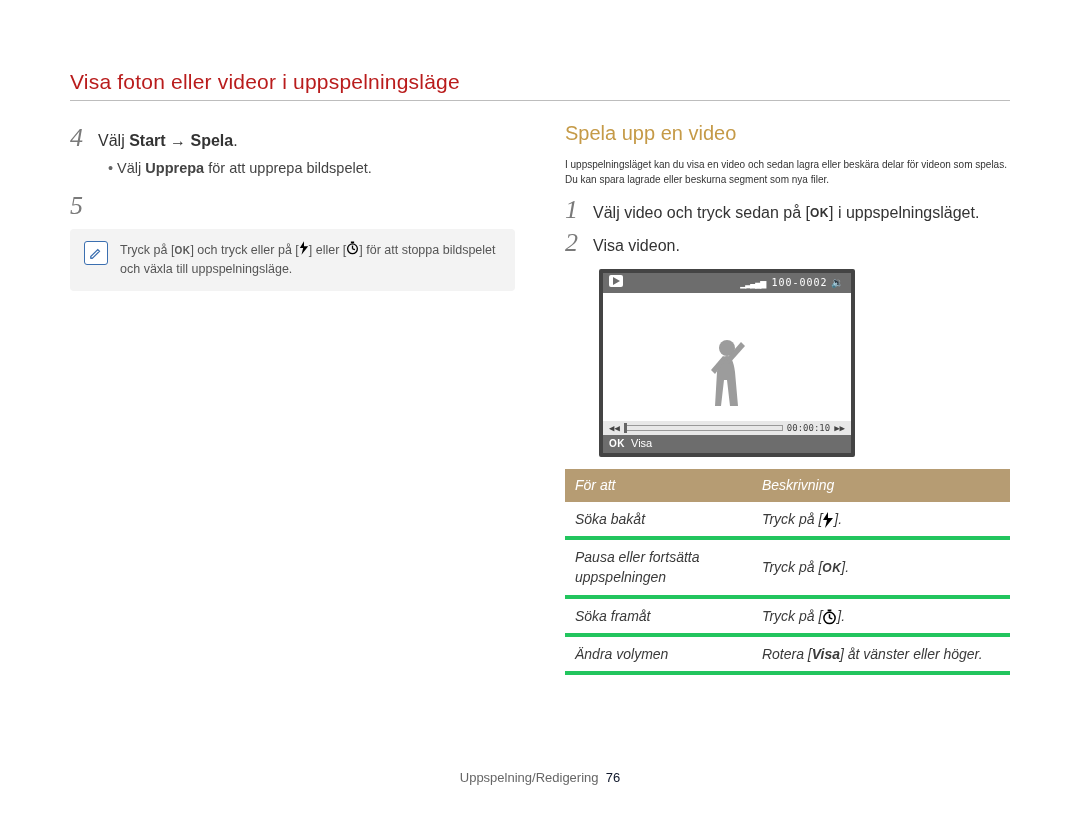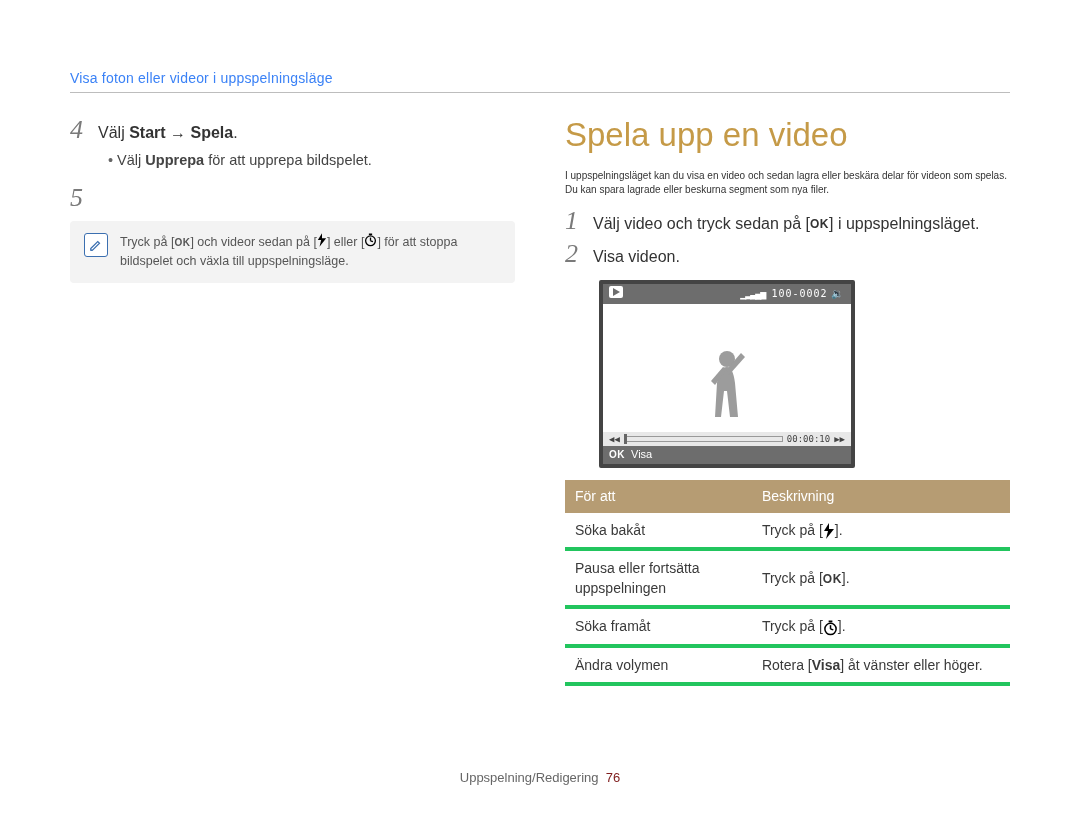--- a/index.html
+++ b/index.html
@@ -13,22 +13,22 @@
     box-sizing: border-box;
   }
   .page {
     padding: 70px 70px 30px 70px;
     box-sizing: border-box;
     height: 100%;
     display: flex;
     flex-direction: column;
   }
   .header-title {
-    font-size: 14px;
-    color: #3b82f6;
+    font-size: 21px;
+    color: #b91c1c;
     font-weight: 300;
     margin-bottom: 6px;
     letter-spacing: 0.2px;
   }
   .hr {
     border: none;
     border-top: 1px solid #bdbdbd;
     margin: 0 0 18px 0;
   }
   .columns {
@@ -103,21 +103,21 @@
     flex-shrink: 0;
     background: #fff;
   }
   .note-icon svg { width: 14px; height: 14px; }
   .note-text {
     font-size: 12.5px;
     color: #555;
   }
   .section-heading {
     color: #c59a47;
-    font-size: 33px;
+    font-size: 20px;
     font-weight: 400;
     margin-bottom: 10px;
     margin-top: 0;
   }
   .intro {
     font-size: 10px;
     color: #333;
     margin-bottom: 10px;
   }
   
@@ -185,20 +185,21 @@
     left:-1px; top:-3px;
     width:3px; height:10px;
     background:#666;
   }
   
   table.desc {
     width: 100%;
     border-collapse: collapse;
     font-size: 14px;
     margin-top: 0;
+    font-style: italic;
   }
   table.desc th {
     background: #b69c73;
     color: #fff;
     font-weight: 400;
     text-align: left;
     padding: 6px 10px;
     font-size: 14px;
   }
   table.desc td {
@@ -210,21 +211,21 @@
   .icon-inline {
     display:inline-flex;
     vertical-align:middle;
   }
   .footer {
     text-align: center;
     font-size: 13px;
     color: #666;
     padding-top: 40px;
   }
-  .footer-num { color: #7f1d1d; }
+  .footer-num { color: #0f172a; }
   .glyph {
     display:inline-block;
     vertical-align:middle;
   }
 </style>
 </head>
 <body>
 
 <svg width="0" height="0" style="position:absolute">
   <defs>
@@ -282,21 +283,21 @@
         <span class="step-num">5</span>
       </div>
 
       <div class="note-box">
         <div class="note-icon">
           <svg viewBox="0 0 16 16">
               <use href="#svg-pencil"></use>
             </svg>
         </div>
         <div class="note-text">
-          <span>Tryck på [</span><span class="ok-badge" style="font-size:10px">OK</span><span>] och videor sedan på [</span><span class="glyph"><svg width="10" height="14" viewBox="0 0 12 16">
+          <span>Tryck på [</span><span class="ok-badge" style="font-size:10px">OK</span><span>] och tryck eller på [</span><span class="glyph"><svg width="10" height="14" viewBox="0 0 12 16">
                 <use href="#svg-flash"></use>
               </svg></span><span>] eller [</span><span class="glyph"><svg width="13" height="14" viewBox="0 0 16 16">
                 <use href="#svg-timer"></use>
               </svg></span><span>] för att stoppa bildspelet och växla till uppspelningsläge.</span>
         </div>
       </div>
 
     </div>
 
     <div class="col">

